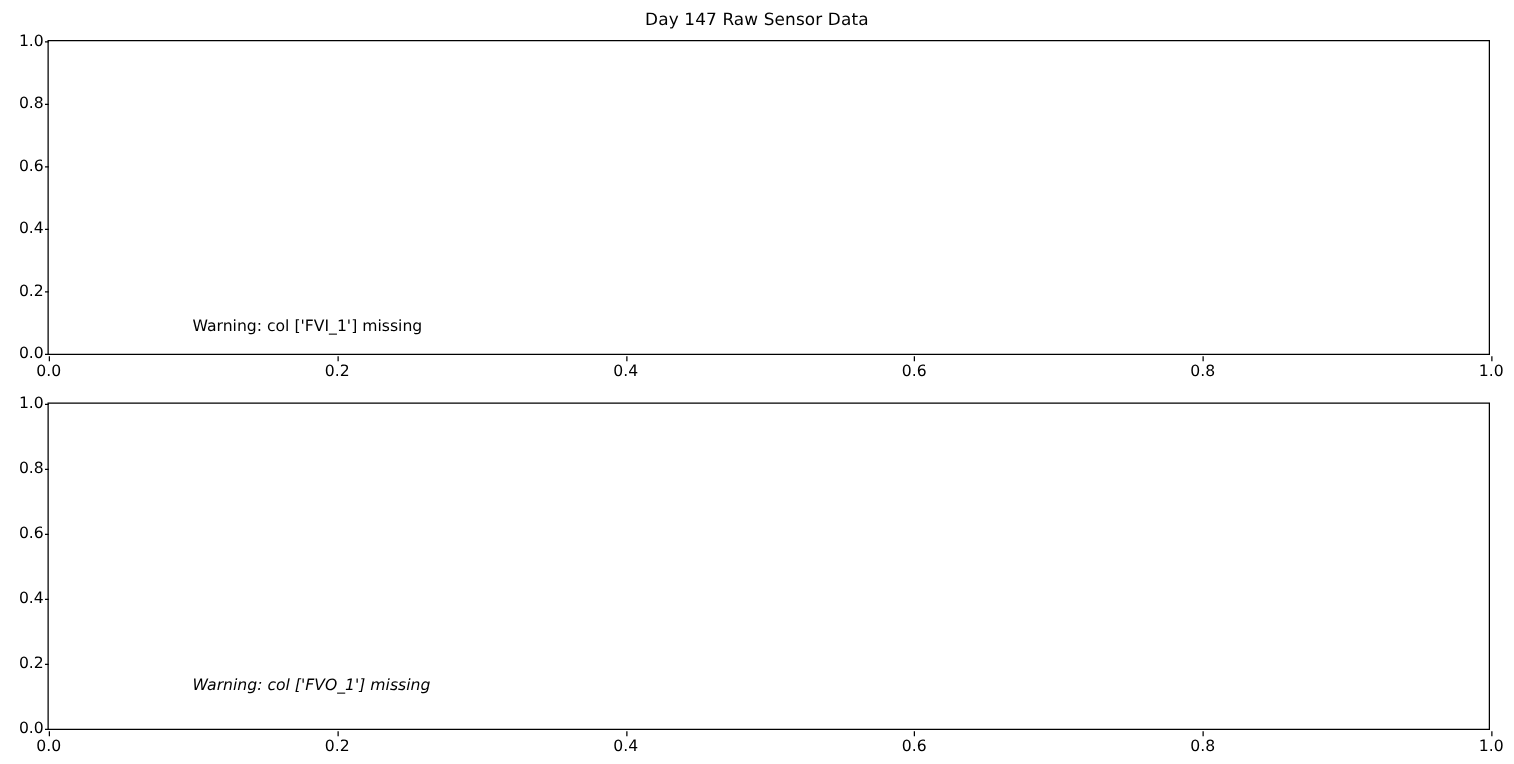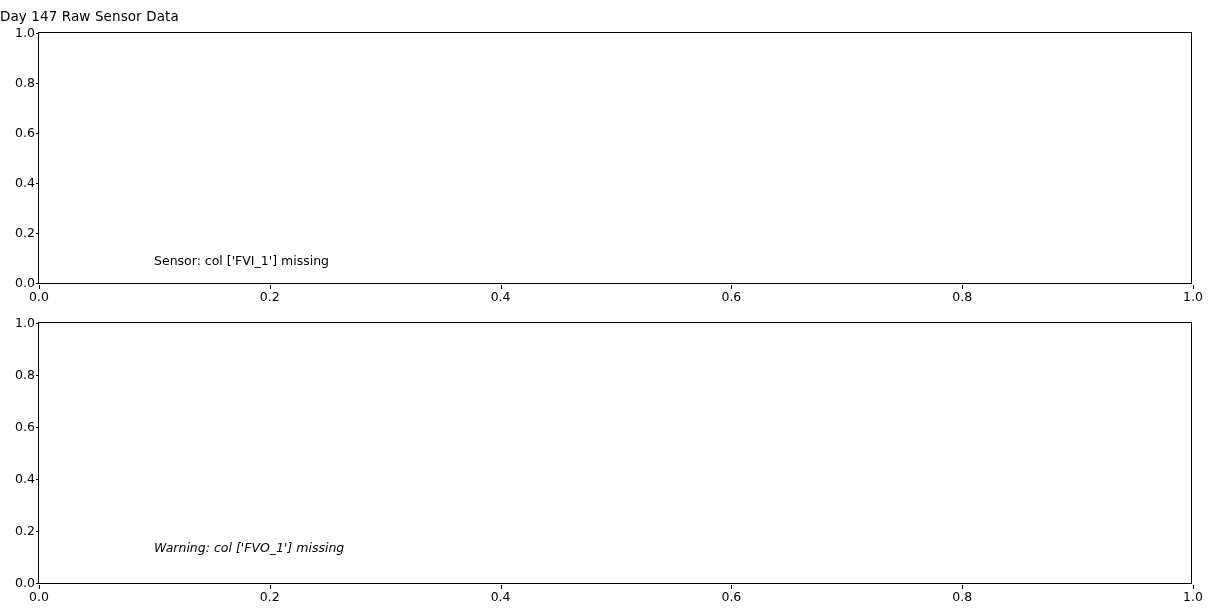--- a/index.html
+++ b/index.html
@@ -18,20 +18,21 @@
     position: relative;
     width: 1211px;
     height: 611px;
     background: #ffffff;
   }
   .fig-title {
     position: absolute;
     left: 0;
     top: 8px;
     width: 1211px;
+    text-align: center;
     font-size: 13.5px;
     color: #000000;
     letter-spacing: 0.1px;
   }
   
   .axes {
     position: absolute;
     box-sizing: border-box;
     border: 1px solid #000000;
     background: #ffffff;
@@ -154,21 +155,21 @@
     <div class="tick-group" style="left:923.2px; top:252px;">
       <div class="tick xtick-mark"></div>
       <div class="xtick-label">0.8</div>
     </div>
     <div class="tick-group" style="left:1154px; top:252px;">
       <div class="tick xtick-mark"></div>
       <div class="xtick-label">1.0</div>
     </div>
   </div>
 
-  <div class="annotation" id="annot-top">Sensor: col ['FVI_1'] missing</div>
+  <div class="annotation" id="annot-top">Warning: col ['FVI_1'] missing</div>
 
   <div class="axes" id="axes-bottom">
 
     <div class="tick-group" style="left:0; top:260px;">
       <div class="tick ytick-mark"></div>
       <div class="ytick-label">0.0</div>
     </div>
     <div class="tick-group" style="left:0; top:208px;">
       <div class="tick ytick-mark"></div>
       <div class="ytick-label">0.2</div>

